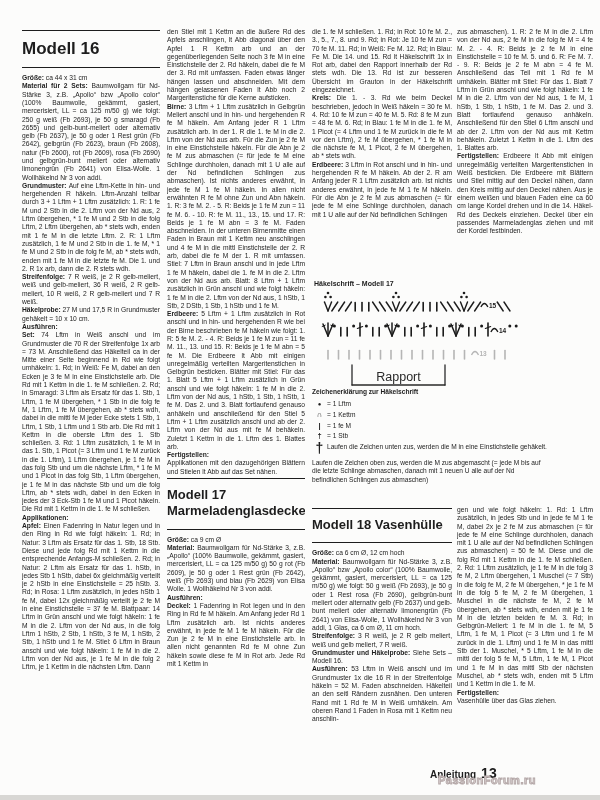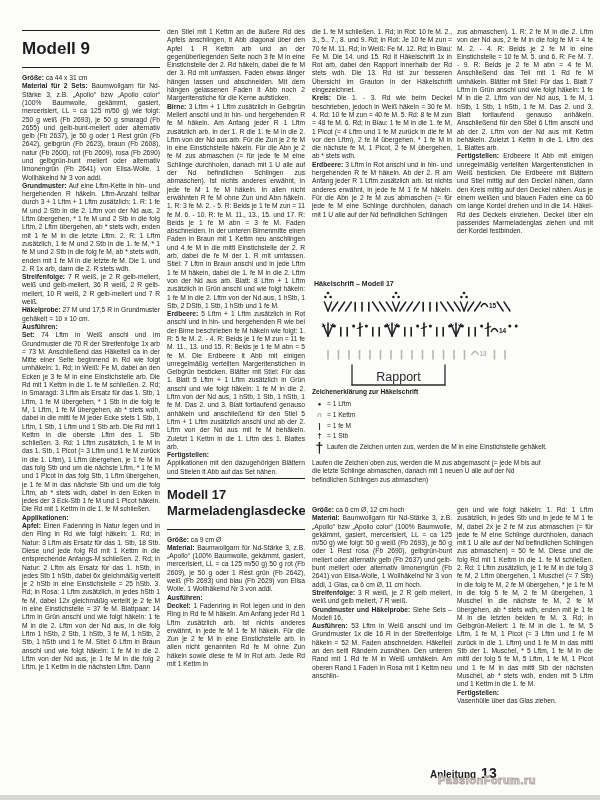--- a/index.html
+++ b/index.html
@@ -28,21 +28,21 @@
   .footer .fnum{font-weight:bold;font-size:14px;margin-left:5px;}
   .watermark{position:absolute;left:438px;top:774px;font-weight:bold;font-size:11px;
              color:#ded4d4;-webkit-text-stroke:0.9px #b3a7a7;letter-spacing:0.5px;}
 </style>
 </head>
 <body>
 
 <div class="page">
   <div class="col" style="left:22px;top:28px;width:138px;height:766px;">
       <div class="heading h1">
-        <div>Modell 9</div>
+        <div>Modell 16</div>
       </div>
       <p><b>Größe: </b>ca 44 x 31 cm</p>
       <p><b>Material für 2 Sets: </b>Baumwollgarn für Nd-Stärke 3, z.B. „Apollo“ bzw „Apollo color“ (100% Baumwolle, gekämmt, gasiert, mercerisiert, LL = ca 125 m/50 g) wie folgt: 250 g weiß (Fb 2693), je 50 g smaragd (Fb 2655) und gelb-bunt-meliert oder alternativ gelb (Fb 2637), je 50 g oder 1 Rest grün (Fb 2642), gelbgrün (Fb 2623), braun (Fb 2608), natur (Fb 2600), rot (Fb 2609), rosa (Fb 2690) und gelbgrün-bunt meliert oder alternativ limonengrün (Fb 2641) von Elisa-Wolle. 1 Wollhäkelnd Nr 3 von addi.</p>
       <p><b>Grundmuster: </b>Auf eine Lftm-Kette in hin- und hergehenden R häkeln. Lftm-Anzahl teilbar durch 3 + 1 Lftm + 1 Lftm zusätzlich: 1. R: 1 fe M und 2 Stb in die 2. Lftm von der Nd aus, 2 Lftm übergehen, * 1 fe M und 2 Stb in die folg Lftm, 2 Lftm übergehen, ab * stets wdh, enden mit 1 fe M in die letzte Lftm. 2. R: 1 Lftm zusätzlich, 1 fe M und 2 Stb in die 1. fe M, * 1 fe M und 2 Stb in die folg fe M, ab * stets wdh, enden mit 1 fe M in die letzte fe M. Die 1. und 2. R 1x arb, dann die 2. R stets wdh.</p>
       <p><b>Streifenfolge: </b>7 R weiß, je 2 R gelb-meliert, weiß und gelb-meliert, 36 R weiß, 2 R gelb-meliert, 10 R weiß, 2 R gelb-meliert und 7 R weiß.</p>
       <p><b>Häkelprobe: </b>27 M und 17,5 R in Grundmuster gehäkelt = 10 x 10 cm.</p>
       <p class="sub">Ausführen:</p>
       <p><b>Set: </b>74 Lftm in Weiß anschl und im Grundmuster die 70 R der Streifenfolge 1x arb = 73 M. Anschließend das Häkelteil ca in der Mitte einer Seite beginnend in Rd wie folgt umhäkeln: 1. Rd; in Weiß: Fe M, dabei an den Ecken je 3 fe M in eine Einstichstelle arb. Die Rd mit 1 Kettm in die 1. fe M schließen. 2. Rd; in Smaragd: 3 Lftm als Ersatz für das 1. Stb, 1 Lftm, 1 fe M übergehen, * 1 Stb in die folg fe M, 1 Lftm, 1 fe M übergehen, ab * stets wdh, dabei in die mittl fe M jeder Ecke stets 1 Stb, 1 Lftm, 1 Stb, 1 Lftm und 1 Stb arb. Die Rd mit 1 Kettm in die oberste Lftm des 1. Stb schließen. 3. Rd: 1 Lftm zusätzlich, 1 fe M in das 1. Stb, 1 Picot (= 3 Lftm und 1 fe M zurück in die 1. Lftm), 1 Lftm übergehen, je 1 fe M in das folg Stb und um die nächste Lftm, * 1 fe M und 1 Picot in das folg Stb, 1 Lftm übergehen, je 1 fe M in das nächste Stb und um die folg Lftm, ab * stets wdh, dabei in den Ecken in jedes der 3 Eck-Stb 1 fe M und 1 Picot häkeln. Die Rd mit 1 Kettm in die 1. fe M schließen.</p>
       <p class="sub">Applikationen:</p>
       <p><b>Apfel: </b>Einen Fadenring in Natur legen und in den Ring in Rd wie folgt häkeln: 1. Rd; in Natur: 3 Lftm als Ersatz für das 1. Stb, 18 Stb. Diese und jede folg Rd mit 1 Kettm in die entsprechende Anfangs-M schließen. 2. Rd; in Natur: 2 Lftm als Ersatz für das 1. hStb, in jedes Stb 1 hStb, dabei 6x gleichmäßig verteilt je 2 hStb in eine Einstichstelle = 25 hStb. 3. Rd; in Rosa: 1 Lftm zusätzlich, in jedes hStb 1 fe M, dabei 12x gleichmäßig verteilt je 2 fe M in eine Einstichstelle = 37 fe M. Blattpaar: 14 Lftm in Grün anschl und wie folgt häkeln: 1 fe M in die 2. Lftm von der Nd aus, in die folg Lftm 1 hStb, 2 Stb, 1 hStb, 3 fe M, 1 hStb, 2 Stb, 1 hStb und 1 fe M. Stiel: 6 Lftm in Braun anschl und wie folgt häkeln: 1 fe M in die 2. Lftm von der Nd aus, je 1 fe M in die folg 2 Lftm, je 1 Kettm in die nächsten Lftm. Dann</p>
@@ -205,20 +205,23 @@
         </div>
         <div class="legend-item">
           <span class="legend-sym tall">†</span>
           <span style="max-width: 236px;">Laufen die Zeichen unten zus, werden die M in eine Einstichstelle gehäkelt.</span>
         </div>
       </div>
     <div class="legend-note">Laufen die Zeichen oben zus, werden die M zus abgemascht (= jede M bis auf die letzte Schlinge abmaschen, danach mit 1 neuen U alle auf der Nd befindlichen Schlingen zus abmaschen)</div>
   </div>
 
   <div class="col" style="left:312px;top:506px;width:140px;height:288px;">
+      <div class="heading h2">
+        <div>Modell 18 Vasenhülle</div>
+      </div>
       <p><b>Größe: </b>ca 6 cm Ø, 12 cm hoch</p>
       <p><b>Material: </b>Baumwollgarn für Nd-Stärke 3, z.B. „Apollo“ bzw „Apollo color“ (100% Baumwolle, gekämmt, gasiert, mercerisiert, LL = ca 125 m/50 g) wie folgt: 50 g weiß (Fb 2693), je 50 g oder 1 Rest rosa (Fb 2690), gelbgrün-bunt meliert oder alternativ gelb (Fb 2637) und gelb-bunt meliert oder alternativ limonengrün (Fb 2641) von Elisa-Wolle, 1 Wollhäkelnd Nr 3 von addi, 1 Glas, ca 6 cm Ø, 11 cm hoch.</p>
       <p><b>Streifenfolge: </b>3 R weiß, je 2 R gelb meliert, weiß und gelb meliert, 7 R weiß.</p>
       <p><b>Grundmuster und Häkelprobe: </b>Siehe Sets – Modell 16.</p>
       <p><b>Ausführen: </b>53 Lftm in Weiß anschl und im Grundmuster 1x die 16 R in der Streifenfolge häkeln = 52 M. Faden abschneiden. Häkelteil an den seitl Rändern zusnähen. Den unteren Rand mit 1 Rd fe M in Weiß umhäkeln. Am oberen Rand 1 Faden in Rosa mit 1 Kettm neu anschlin-</p>
     </div>
   <div class="col" style="left:457px;top:506px;width:136px;height:258px;">
       <p>gen und wie folgt häkeln: 1. Rd: 1 Lftm zusätzlich, in jedes Stb und in jede fe M 1 fe M, dabei 2x je 2 fe M zus abmaschen (= für jede fe M eine Schlinge durchholen, danach mit 1 U alle auf der Nd befindlichen Schlingen zus abmaschen) = 50 fe M. Diese und die folg Rd mit 1 Kettm in die 1. fe M schließen. 2. Rd: 1 Lftm zusätzlich, je 1 fe M in die folg 3 fe M, 2 Lftm übergehen, 1 Muschel (= 7 Stb) in die folg fe M, 2 fe M übergehen, * je 1 fe M in die folg 5 fe M, 2 fe M übergehen, 1 Muschel in die nächste fe M, 2 fe M übergehen, ab * stets wdh, enden mit je 1 fe M in die letzten beiden fe M. 3. Rd; in Gelbgrün-Meliert: 1 fe M in die 1. fe M, 5 Lftm, 1 fe M, 1 Picot (= 3 Lftm und 1 fe M zurück in die 1. Lftm) und 1 fe M in das mittl Stb der 1. Muschel, * 5 Lftm, 1 fe M in die mittl der folg 5 fe M, 5 Lftm, 1 fe M, 1 Picot und 1 fe M in das mittl Stb der nächsten Muschel, ab * stets wdh, enden mit 5 Lftm und 1 Kettm in die 1. fe M.</p>
       <p class="sub">Fertigstellen:</p>
       <p>Vasenhülle über das Glas ziehen.</p>

